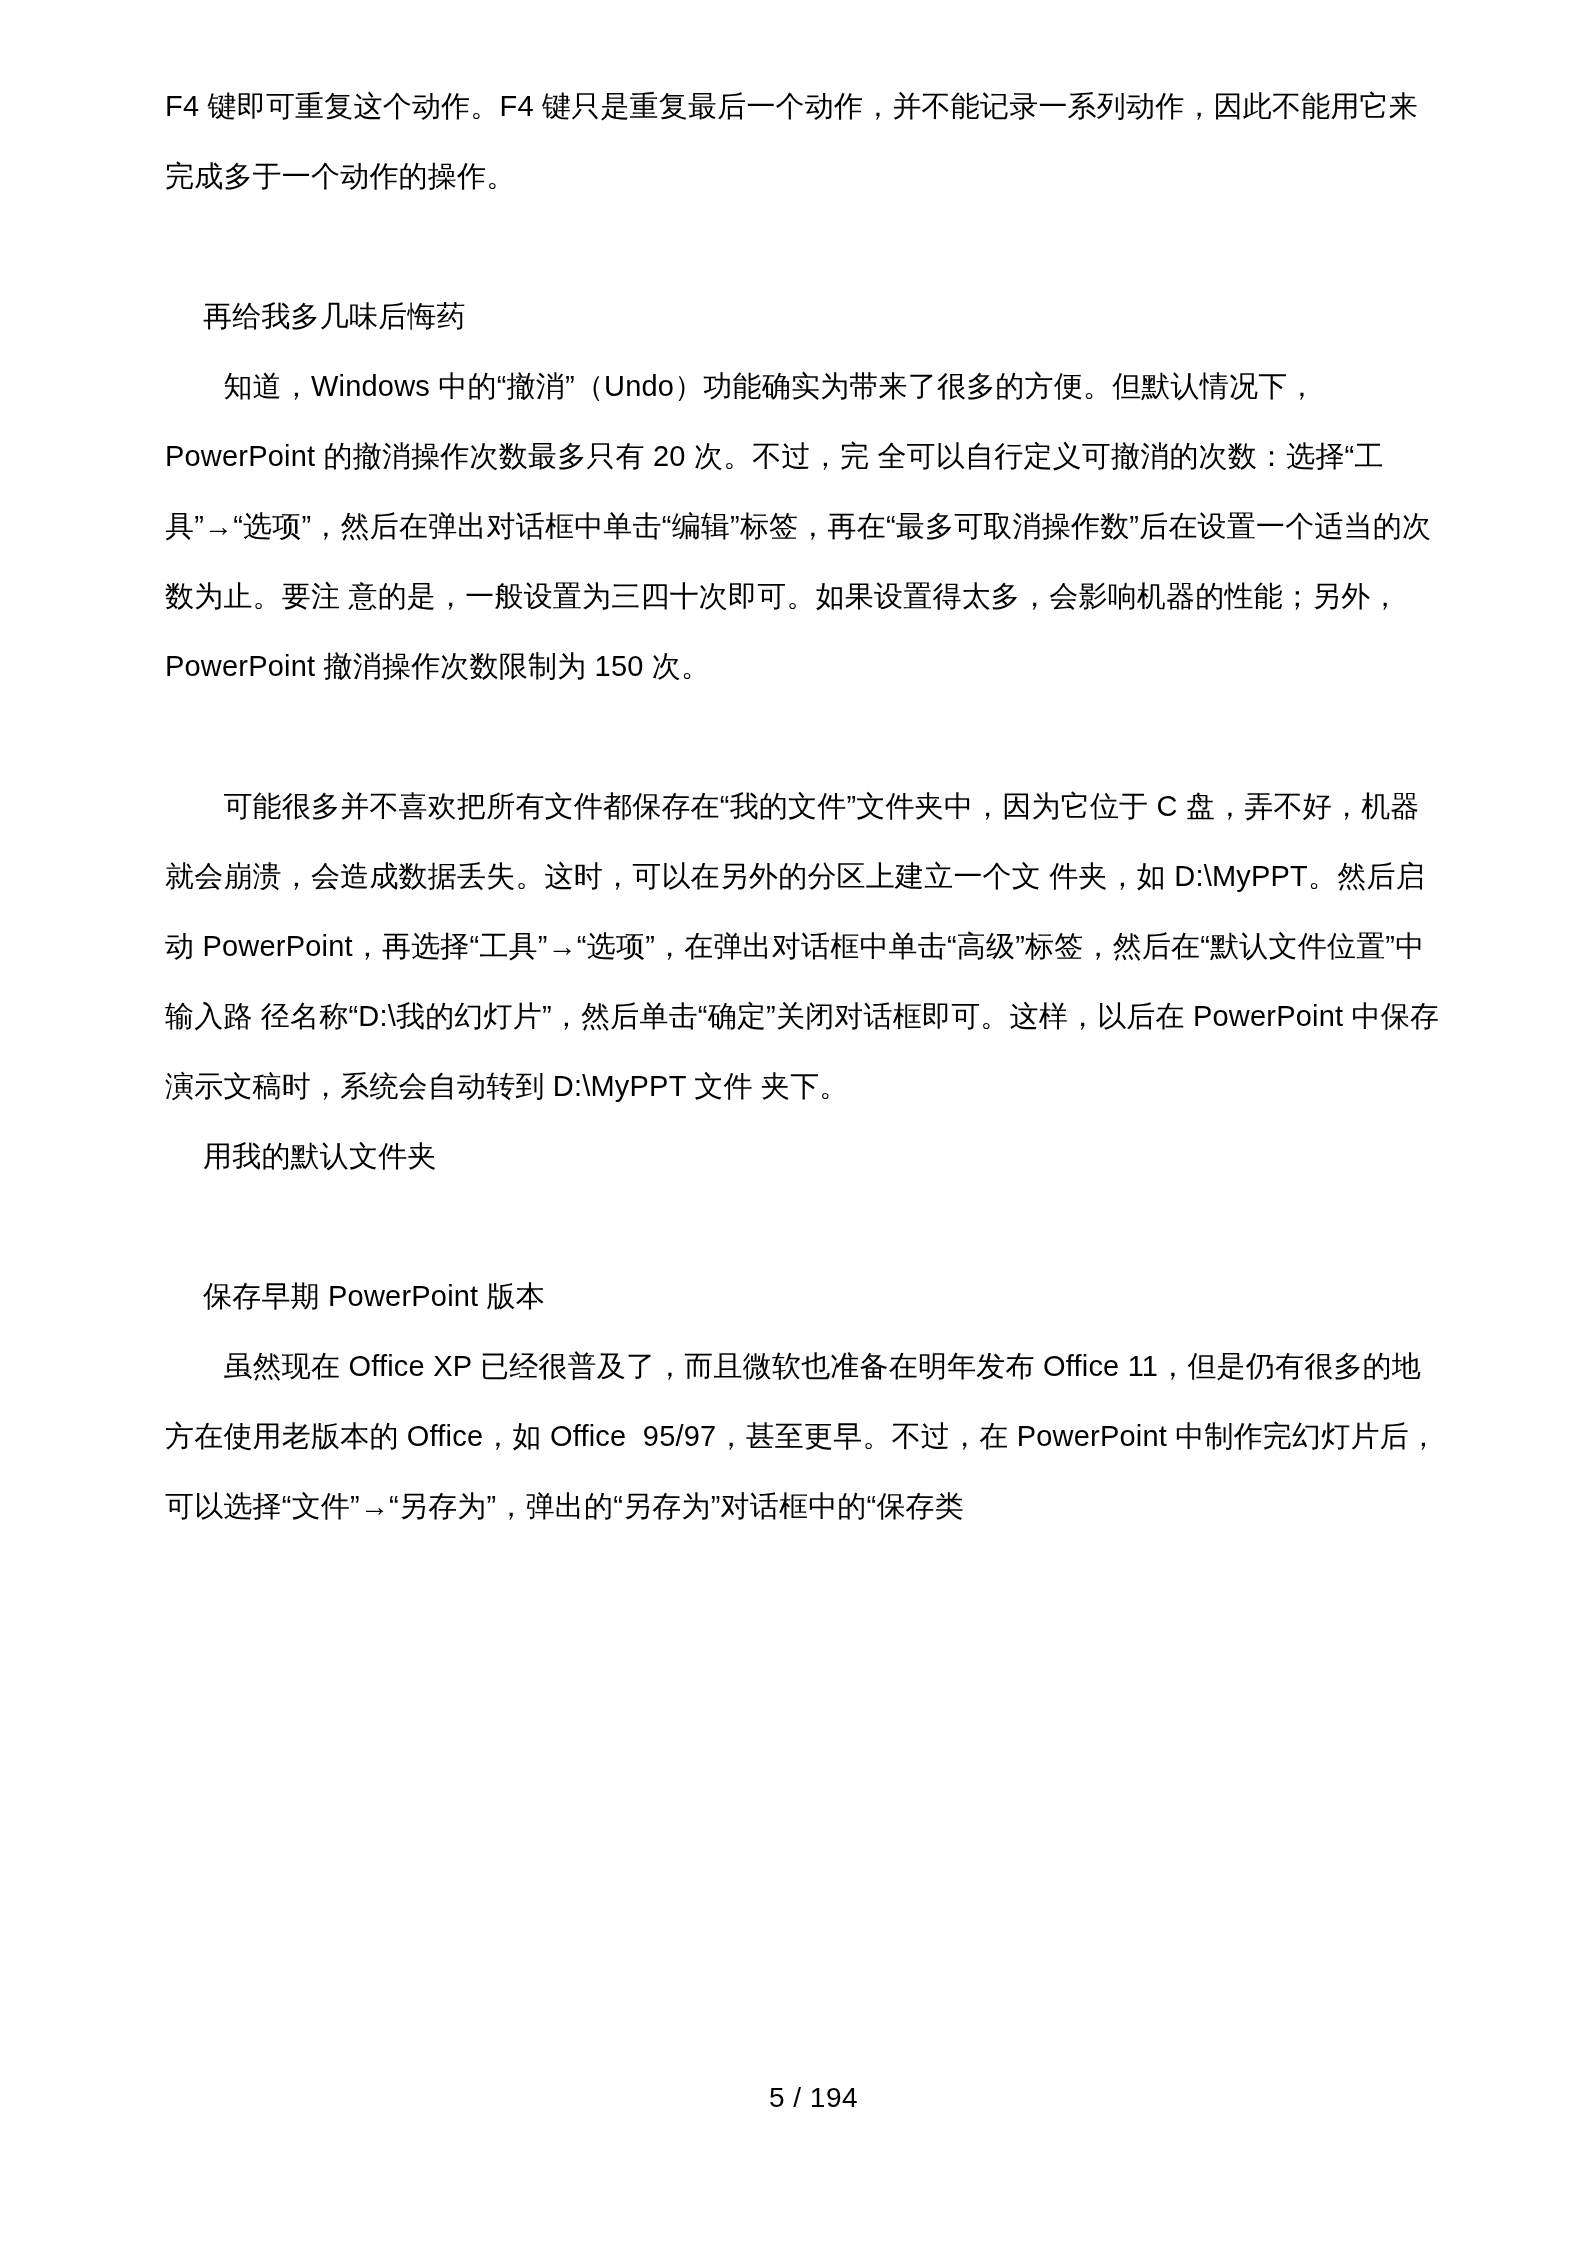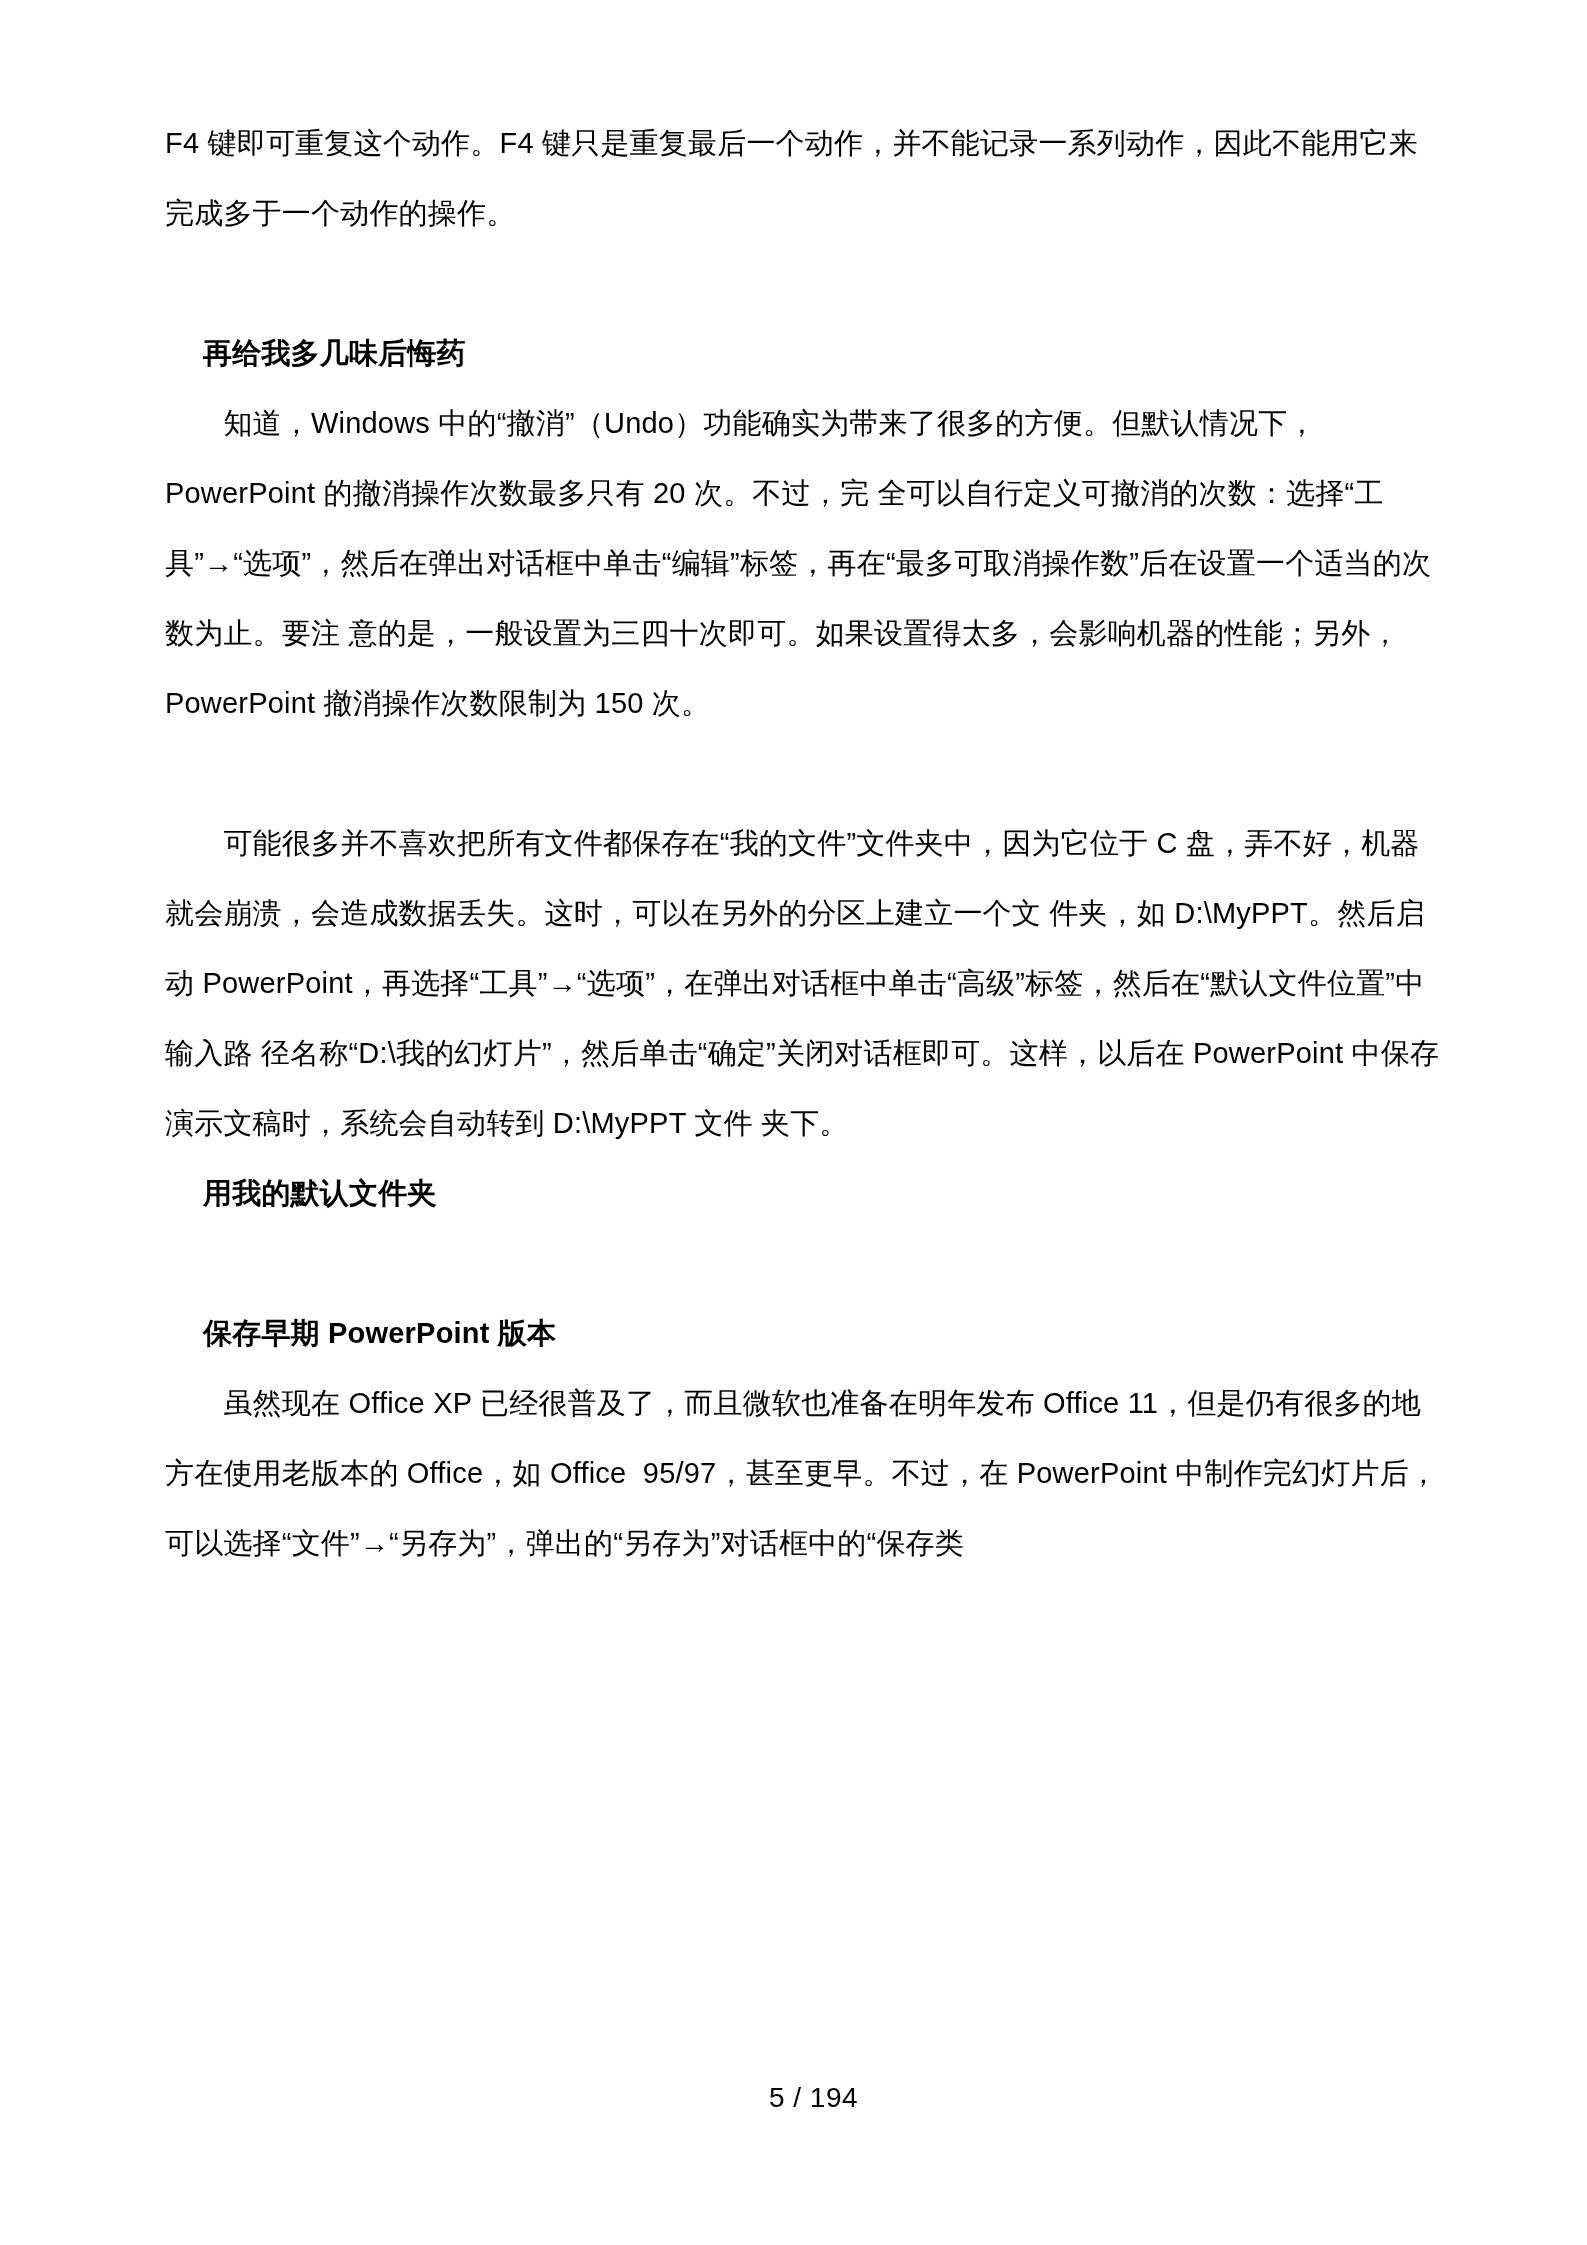--- a/index.html
+++ b/index.html
@@ -30,42 +30,42 @@
     line-height: 70px;
     letter-spacing: 0.2px;
     white-space: pre-wrap;
     word-break: break-word;
   }
   .para {
     margin: 0;
   }
   .heading {
     margin: 0;
-    font-weight: 700;
+    font-weight: 400;
     text-indent: 38px;
   }
   .spacer-lg { height: 70px; }
   .page-number {
     position: absolute;
     left: 0;
     width: 1587px;
     top: 2078px;
     text-align: center;
     font-size: 28px;
     line-height: 40px;
     letter-spacing: 0.5px;
     padding-left: 40px;
     box-sizing: border-box;
   }
 </style>
 </head>
 <body>
 
 <div id="page">
-  <div id="content" style="padding-top: 108px;">
+  <div id="content" style="padding-top: 71px;">
       <div class="block para">F4 键即可重复这个动作。F4 键只是重复最后一个动作，并不能记录一系列动作，因此不能用它来完成多于一个动作的操作。</div>
       <div class="spacer-lg"></div>
       <div class="block heading">再给我多几味后悔药</div>
       <div class="block para">　　知道，Windows 中的“撤消”（Undo）功能确实为带来了很多的方便。但默认情况下，PowerPoint 的撤消操作次数最多只有 20 次。不过，完 全可以自行定义可撤消的次数：选择“工具”→“选项”，然后在弹出对话框中单击“编辑”标签，再在“最多可取消操作数”后在设置一个适当的次数为止。要注 意的是，一般设置为三四十次即可。如果设置得太多，会影响机器的性能；另外，PowerPoint 撤消操作次数限制为 150 次。</div>
       <div class="spacer-lg"></div>
       <div class="block para">　　可能很多并不喜欢把所有文件都保存在“我的文件”文件夹中，因为它位于 C 盘，弄不好，机器就会崩溃，会造成数据丢失。这时，可以在另外的分区上建立一个文 件夹，如 D:\MyPPT。然后启动 PowerPoint，再选择“工具”→“选项”，在弹出对话框中单击“高级”标签，然后在“默认文件位置”中输入路 径名称“D:\我的幻灯片”，然后单击“确定”关闭对话框即可。这样，以后在 PowerPoint 中保存演示文稿时，系统会自动转到 D:\MyPPT 文件 夹下。</div>
       <div class="block heading">用我的默认文件夹</div>
       <div class="spacer-lg"></div>
       <div class="block heading">保存早期 PowerPoint 版本</div>
       <div class="block para">　　虽然现在 Office XP 已经很普及了，而且微软也准备在明年发布 Office 11，但是仍有很多的地方在使用老版本的 Office，如 Office  95/97，甚至更早。不过，在 PowerPoint 中制作完幻灯片后，可以选择“文件”→“另存为”，弹出的“另存为”对话框中的“保存类</div>

